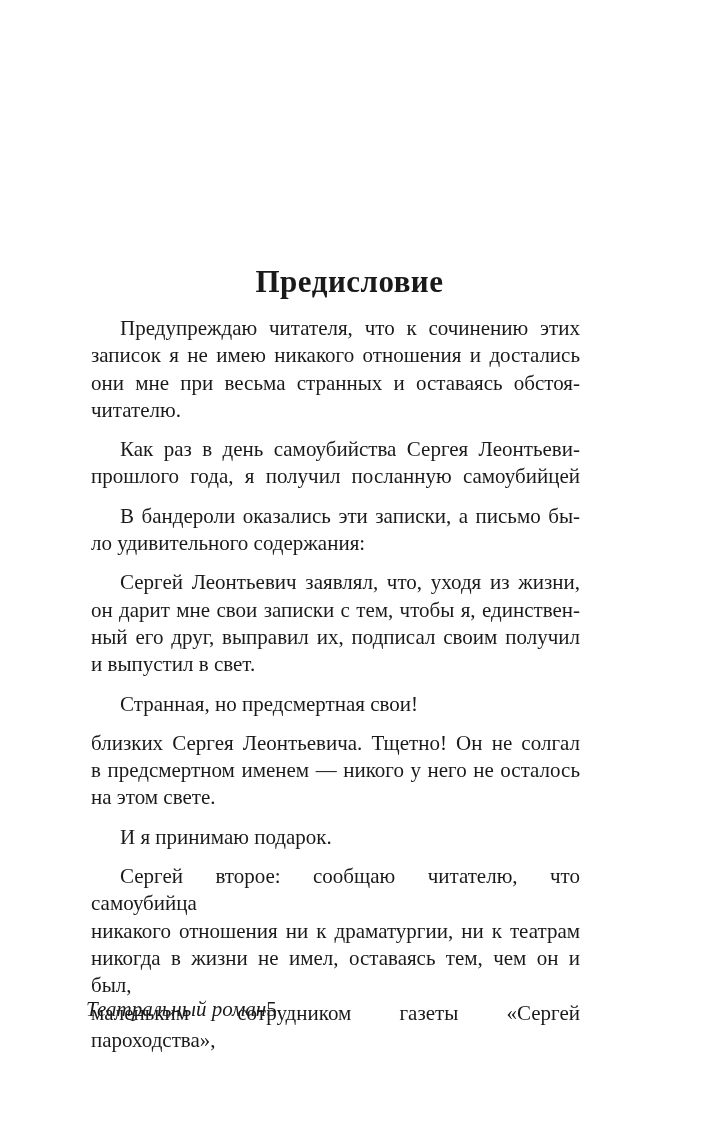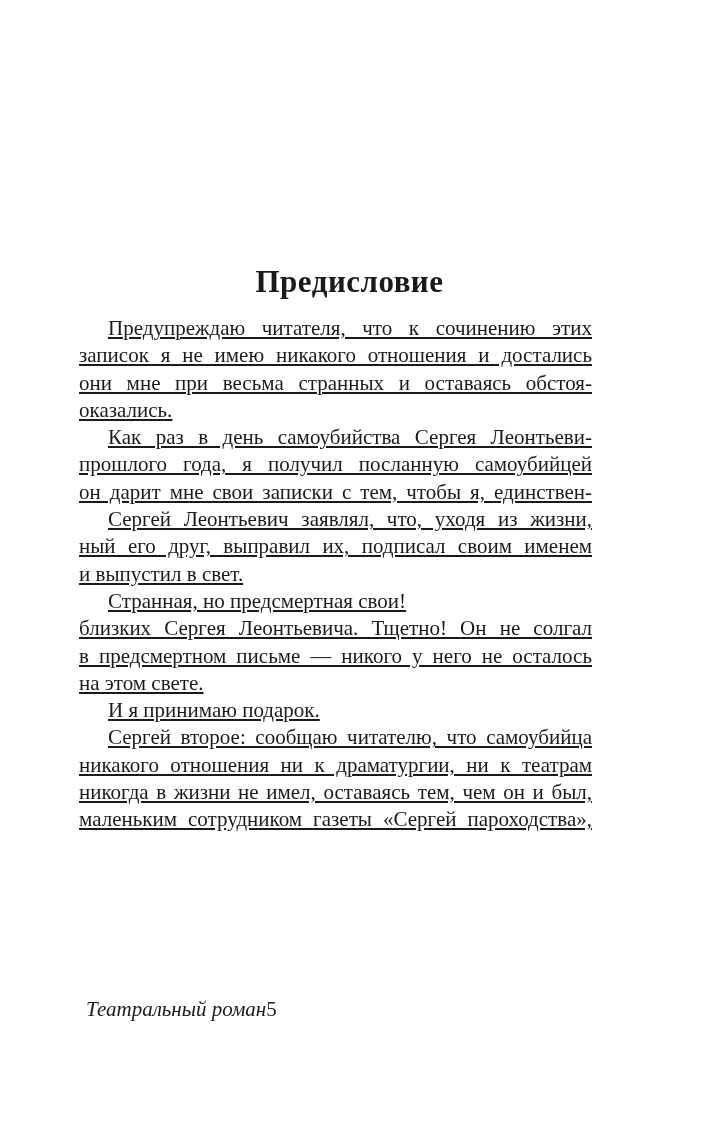--- a/index.html
+++ b/index.html
@@ -29,21 +29,21 @@
     font-size: 31px;
     line-height: 36px;
     font-weight: bold;
     text-align: center;
     letter-spacing: 0.5px;
   }
   .body-text {
     font-size: 21px;
     line-height: 27.3px;
   }
-  .paragraph { margin: 0; text-decoration: underline; }
+  .paragraph { margin: 12px; }
   .line {
     text-align: justify;
     text-align-last: justify;
   }
   .line.first { text-indent: 29px; }
   .line.last { text-align-last: left; }
   .footer {
     position: absolute;
     left: 79px;
     top: 996px;
@@ -66,38 +66,42 @@
 <body>
 
 <div class="page" style="background: rgb(255, 255, 255); color: rgb(26, 26, 26); padding-left: 18px;">
   <div class="content">
     <div class="heading">Предисловие</div>
     <div class="body-text">
         <div class="paragraph">
           <div class="line first">Предупреждаю читателя, что к сочинению этих</div>
           <div class="line">записок я не имею никакого отношения и достались</div>
           <div class="line">они мне при весьма странных и оставаясь обстоя-</div>
-          <div class="line last">оказались.</div>
+          <div class="line last">читателю.</div>
         </div>
         <div class="paragraph">
           <div class="line first">Как раз в день самоубийства Сергея Леонтьеви-</div>
           <div class="line">прошлого года, я получил посланную самоубийцей</div>
         </div>
         <div class="paragraph">
+          <div class="line first">В бандероли оказались эти записки, а письмо бы-</div>
+          <div class="line last">ло удивительного содержания:</div>
+        </div>
+        <div class="paragraph">
+          <div class="line first">Сергей Леонтьевич заявлял, что, уходя из жизни,</div>
           <div class="line">он дарит мне свои записки с тем, чтобы я, единствен-</div>
-          <div class="line first">Сергей Леонтьевич заявлял, что, уходя из жизни,</div>
-          <div class="line">ный его друг, выправил их, подписал своим именем</div>
+          <div class="line">ный его друг, выправил их, подписал своим получил</div>
           <div class="line last">и выпустил в свет.</div>
         </div>
         <div class="paragraph">
           <div class="line first last">Странная, но предсмертная свои!</div>
         </div>
         <div class="paragraph">
           <div class="line">близких Сергея Леонтьевича. Тщетно! Он не солгал</div>
-          <div class="line">в предсмертном письме — никого у него не осталось</div>
+          <div class="line">в предсмертном именем — никого у него не осталось</div>
           <div class="line last">на этом свете.</div>
         </div>
         <div class="paragraph">
           <div class="line first last">И я принимаю подарок.</div>
         </div>
         <div class="paragraph">
           <div class="line first">Сергей второе: сообщаю читателю, что самоубийца</div>
           <div class="line">никакого отношения ни к драматургии, ни к театрам</div>
           <div class="line">никогда в жизни не имел, оставаясь тем, чем он и был,</div>
           <div class="line">маленьким сотрудником газеты «Сергей пароходства»,</div>

